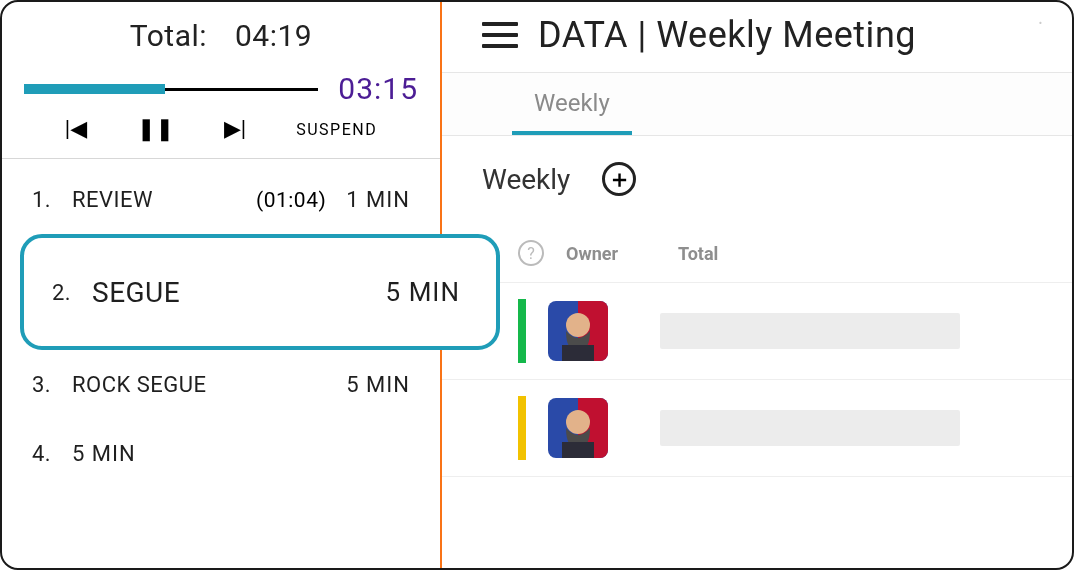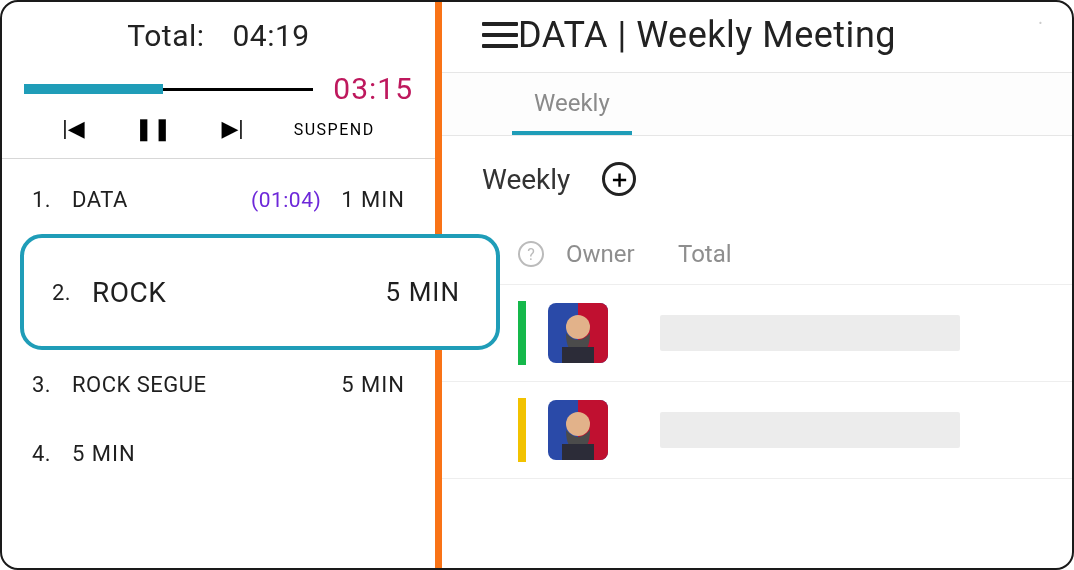--- a/index.html
+++ b/index.html
@@ -3,66 +3,66 @@
   <meta charset="utf-8">
   <style>
     * { margin: 0; padding: 0; box-sizing: border-box; }
     body { font-family: -apple-system, "Segoe UI", Roboto, system-ui, sans-serif; background:#fff; }
     .frame {
       width: 1074px; height: 570px; background:#fff;
       border: 2px solid #1a1a1a; border-radius: 18px;
       position: relative; overflow: hidden; display:flex;
     }
     
-    .left { width: 440px; height:100%; border-right:7px solid #f97316; position:relative; }
+    .left { width: 440px; height:100%; border-right:2px solid #f97316; position:relative; }
     .total-line { text-align:center; font-size:30px; letter-spacing:0.5px; padding: 16px 0 18px; color:#222; }
     .total-line span { display:inline-block; padding:0 10px; }
     .progress-wrap { display:flex; align-items:center; gap:20px; padding: 0 22px 8px 22px; }
     .progress { flex:1; height:10px; position:relative; }
     .progress-track { position:absolute; left:0; right:0; top:4px; height:3px; background:#000; }
     .progress-fill { position:absolute; left:0; top:0; height:10px; width:48%; background:#1f9db8; }
-    .elapsed { font-size:30px; color:#be185d; letter-spacing:1px; }
+    .elapsed { font-size:30px; color:#4c1d95; letter-spacing:1px; }
     .controls { display:flex; align-items:center; justify-content:center; gap:50px; padding: 4px 0 18px; font-size:20px; color:#000; }
     .controls .icon-btn { cursor:pointer; font-size:22px; line-height:1; }
     .suspend { font-size:16px; letter-spacing:1.5px; cursor:pointer; }
     .hr { height:1px; background:#d7d7d7; margin:0 0 0 0; }
     .items { padding:6px 0; position:relative; overflow:visible; }
     .item {
       display:flex; align-items:center; font-size:22px; color:#1f1f1f;
       padding: 22px 30px; gap:14px; letter-spacing:0.5px;
     }
     .item .num { width:26px; }
     .item .title { flex:1; }
-    .item .paren { color:#6d28d9; font-size:21px; margin-right:6px; }
+    .item .paren { color:#000000; font-size:21px; margin-right:6px; }
     .item .dur { font-size:22px; letter-spacing:1px; }
     .item.selected {
       border:4px solid #1f9db8; border-radius:22px; background:#fff;
       height:116px; margin:0 10px 0 18px; width:480px; position:relative; z-index:3;
       padding: 0 36px 0 28px; display:flex; align-items:center;
     }
     .item.selected .title { font-size:28px; }
     .item.selected .dur { font-size:26px; }
 
     
     .right { flex:1; position:relative; display:flex; flex-direction:column; }
-    .rt-header { display:flex; align-items:center; padding:12px 40px 16px 40px; }
+    .rt-header { display:flex; align-items:center; padding:12px 40px 16px 40px; gap:20px; }
     .hamburger { width:36px; height:26px; cursor:pointer; display:flex; flex-direction:column; justify-content:space-between; }
     .hamburger div { height:4px; background:#222; border-radius:1px; }
     .rt-title { font-size:36px; color:#222; letter-spacing:0.5px; }
     .tabbar { border-bottom:1px solid #e6e6e6; border-top:1px solid #e6e6e6; background:#fdfdfd; }
     .tabbar-inner { display:flex; padding-left:70px; }
     .tab { padding:16px 22px 14px; font-size:24px; color:#8a8a8a; border-bottom:4px solid transparent; cursor:pointer; }
     .tab.active { border-bottom-color:#1f9db8; }
     .section { padding:26px 40px 10px 40px; display:flex; align-items:center; gap:32px; }
     .section-title { font-size:28px; color:#333; }
     .add-btn { width:34px; height:34px; border:3px solid #222; border-radius:50%; display:flex; align-items:center; justify-content:center; font-size:24px; font-weight:700; cursor:pointer; }
     .table { margin-top:34px; }
     .th-row { display:flex; align-items:center; padding:0 40px 16px 76px; gap:22px; border-bottom:1px solid #eee; }
     .help-icon { width:26px; height:26px; border:2px solid #bbb; color:#bbb; border-radius:50%; display:flex; align-items:center; justify-content:center; font-size:16px; }
-    .th { font-size:24px; color:#8e8e8e; }
+    .th { font-size:18px; color:#8e8e8e;font-weight:bold; }
     .th.owner { width:90px; }
     .row { display:flex; align-items:center; padding:16px 40px 16px 76px; gap:22px; border-bottom:1px solid #eee; min-height:82px; }
     .status { width:8px; height:64px; }
     .status.green { background:#15b84b; }
     .status.yellow { background:#f2c200; }
     .avatar { width:60px; height:60px; border-radius:8px; overflow:hidden; }
     .avatar svg { width:100%; height:100%; display:block; }
     .title-bar { flex:1; height:36px; background:#ececec; border-radius:2px; max-width:300px; margin-left:30px; }
     
     .corner-dot { position:absolute; top:16px; right:28px; font-size:10px; color:#ccc; letter-spacing:2px; }
@@ -88,28 +88,28 @@
       <span class="icon-btn">|◀</span>
       <span class="icon-btn">❚❚</span>
       <span class="icon-btn">▶|</span>
       <span class="suspend">SUSPEND</span>
     </div>
     <div class="hr"></div>
 
     <div class="items">
       <div class="item">
         <span class="num">1.</span>
-        <span class="title">DATA</span>
+        <span class="title">REVIEW</span>
         <span class="paren">(01:04)</span>
         <span class="dur">1 MIN</span>
       </div>
 
       <div class="item selected">
         <span class="num">2.</span>
-        <span class="title">ROCK</span>
+        <span class="title">SEGUE</span>
         <span class="dur">5 MIN</span>
       </div>
 
       <div class="item">
         <span class="num">3.</span>
         <span class="title">ROCK SEGUE</span>
         <span class="dur">5 MIN</span>
       </div>
 
       <div class="item">

